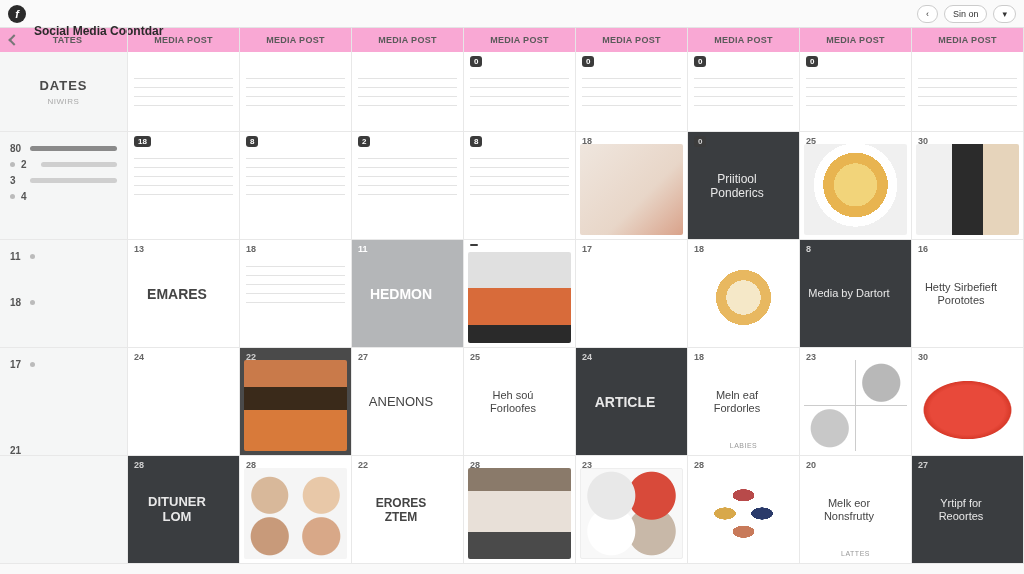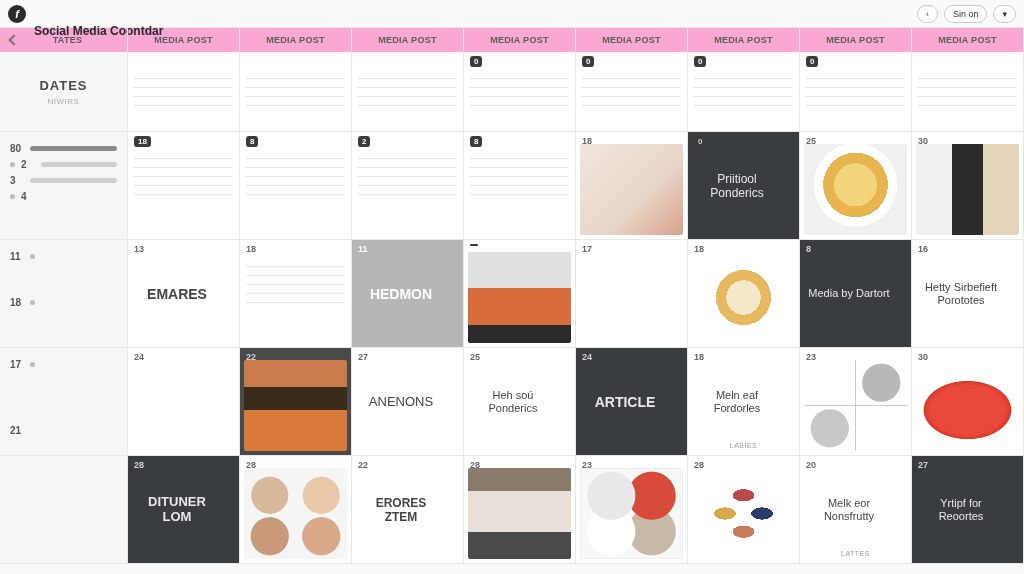--- a/index.html
+++ b/index.html
@@ -326,40 +326,40 @@
       <span class="daynum">16</span>
       <div class="card-title" style="font-size:11px">Hetty Sirbefieft Porototes</div>
     </div>
 
   <div class="cell sidebar">
     <div class="side-block">
       <div class="side-row">
           <span class="num">17</span>
           <span class="dot"></span>
         </div>
-      <div class="side-row" style="margin-top:50px">
+      <div class="side-row" style="margin-top:70px">
           <span class="num">21</span>
         </div>
     </div>
   </div>
   <div class="cell">
       <span class="daynum">24</span>
       <div class="ph collage4"></div>
     </div>
   <div class="cell dark-card" style="background:#4a4a4a">
       <span class="daynum">22</span>
       <div class="ph portrait"></div>
     </div>
   <div class="cell">
       <span class="daynum">27</span>
       <div class="card-title" style="font-size:13px;font-weight:500">ANENONS</div>
     </div>
   <div class="cell">
       <span class="daynum">25</span>
-      <div class="card-title" style="font-size:11px">Heh soú Ponderics</div>
+      <div class="card-title" style="font-size:11px">Heh soú Forloofes</div>
     </div>
   <div class="cell dark-card">
       <span class="daynum">24</span>
       <div class="card-title" style="font-size:14px;font-weight:600">ARTICLE</div>
     </div>
   <div class="cell">
       <span class="daynum">18</span>
       <div class="card-title" style="font-size:11px">Meln eaf Fordorles</div>
       <div class="card-sub">LABIES</div>
     </div>

